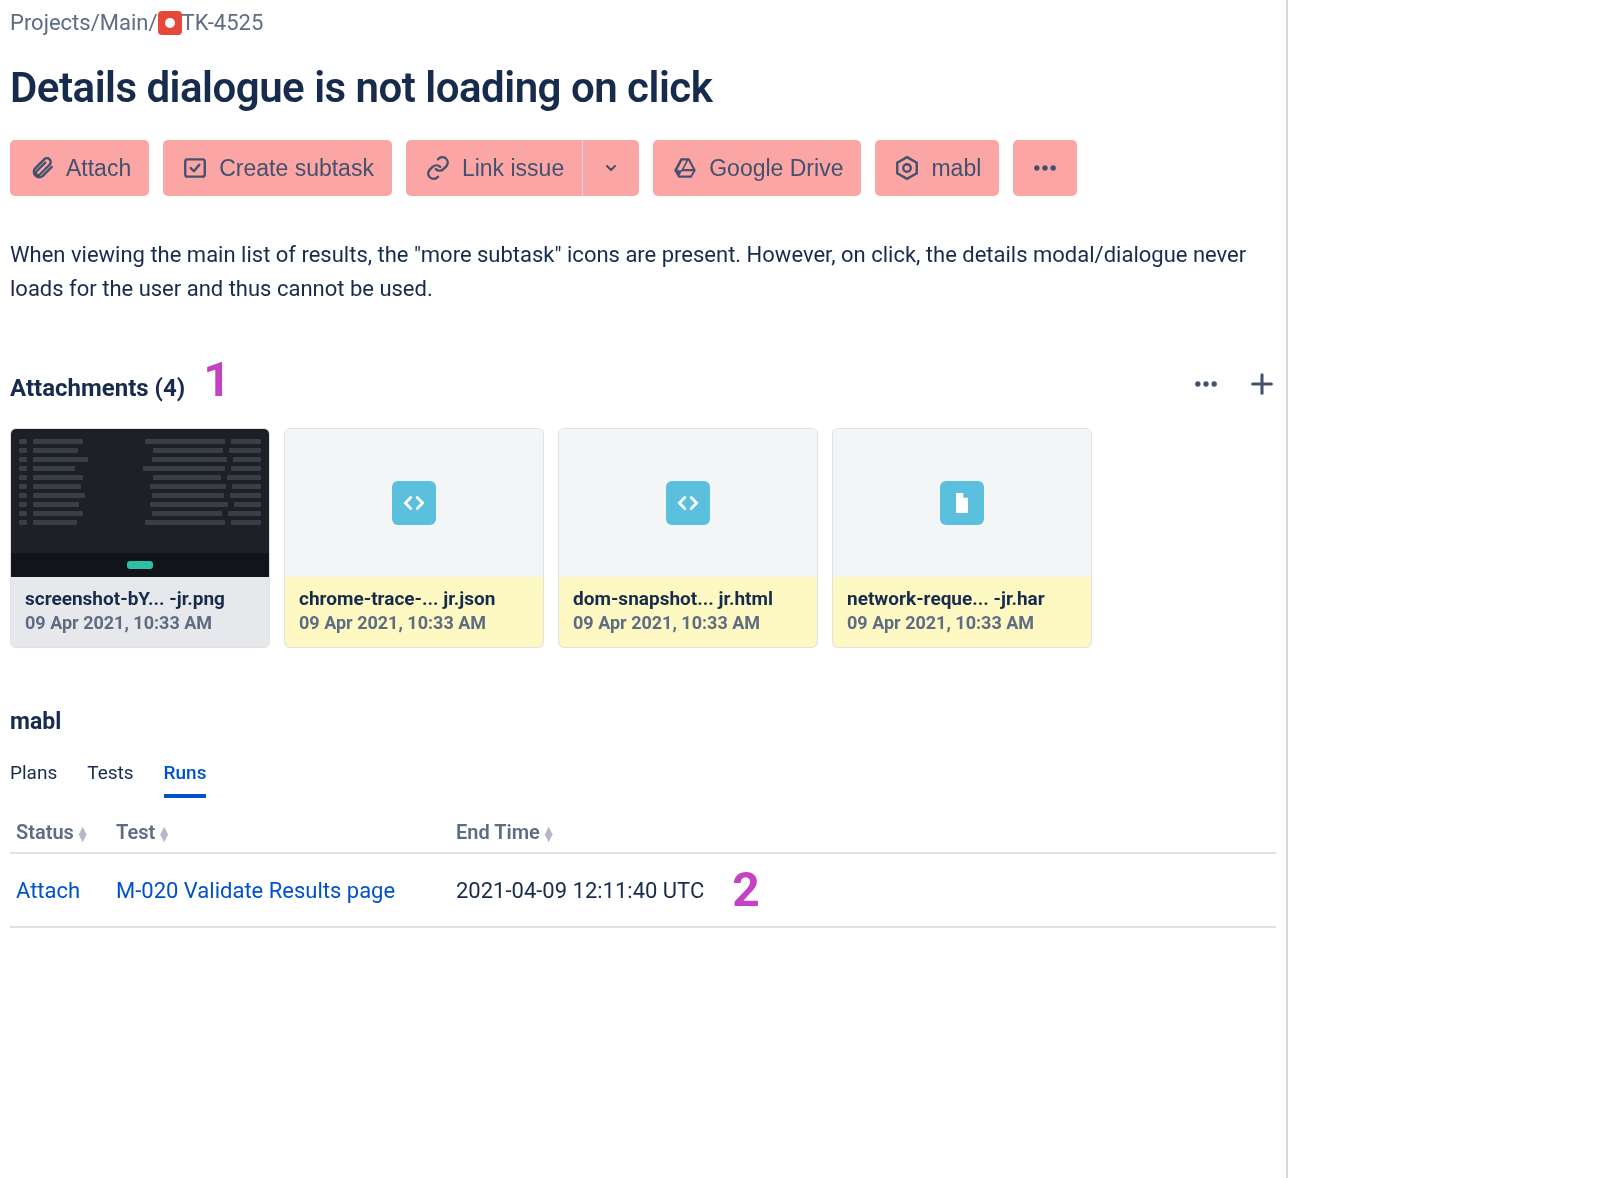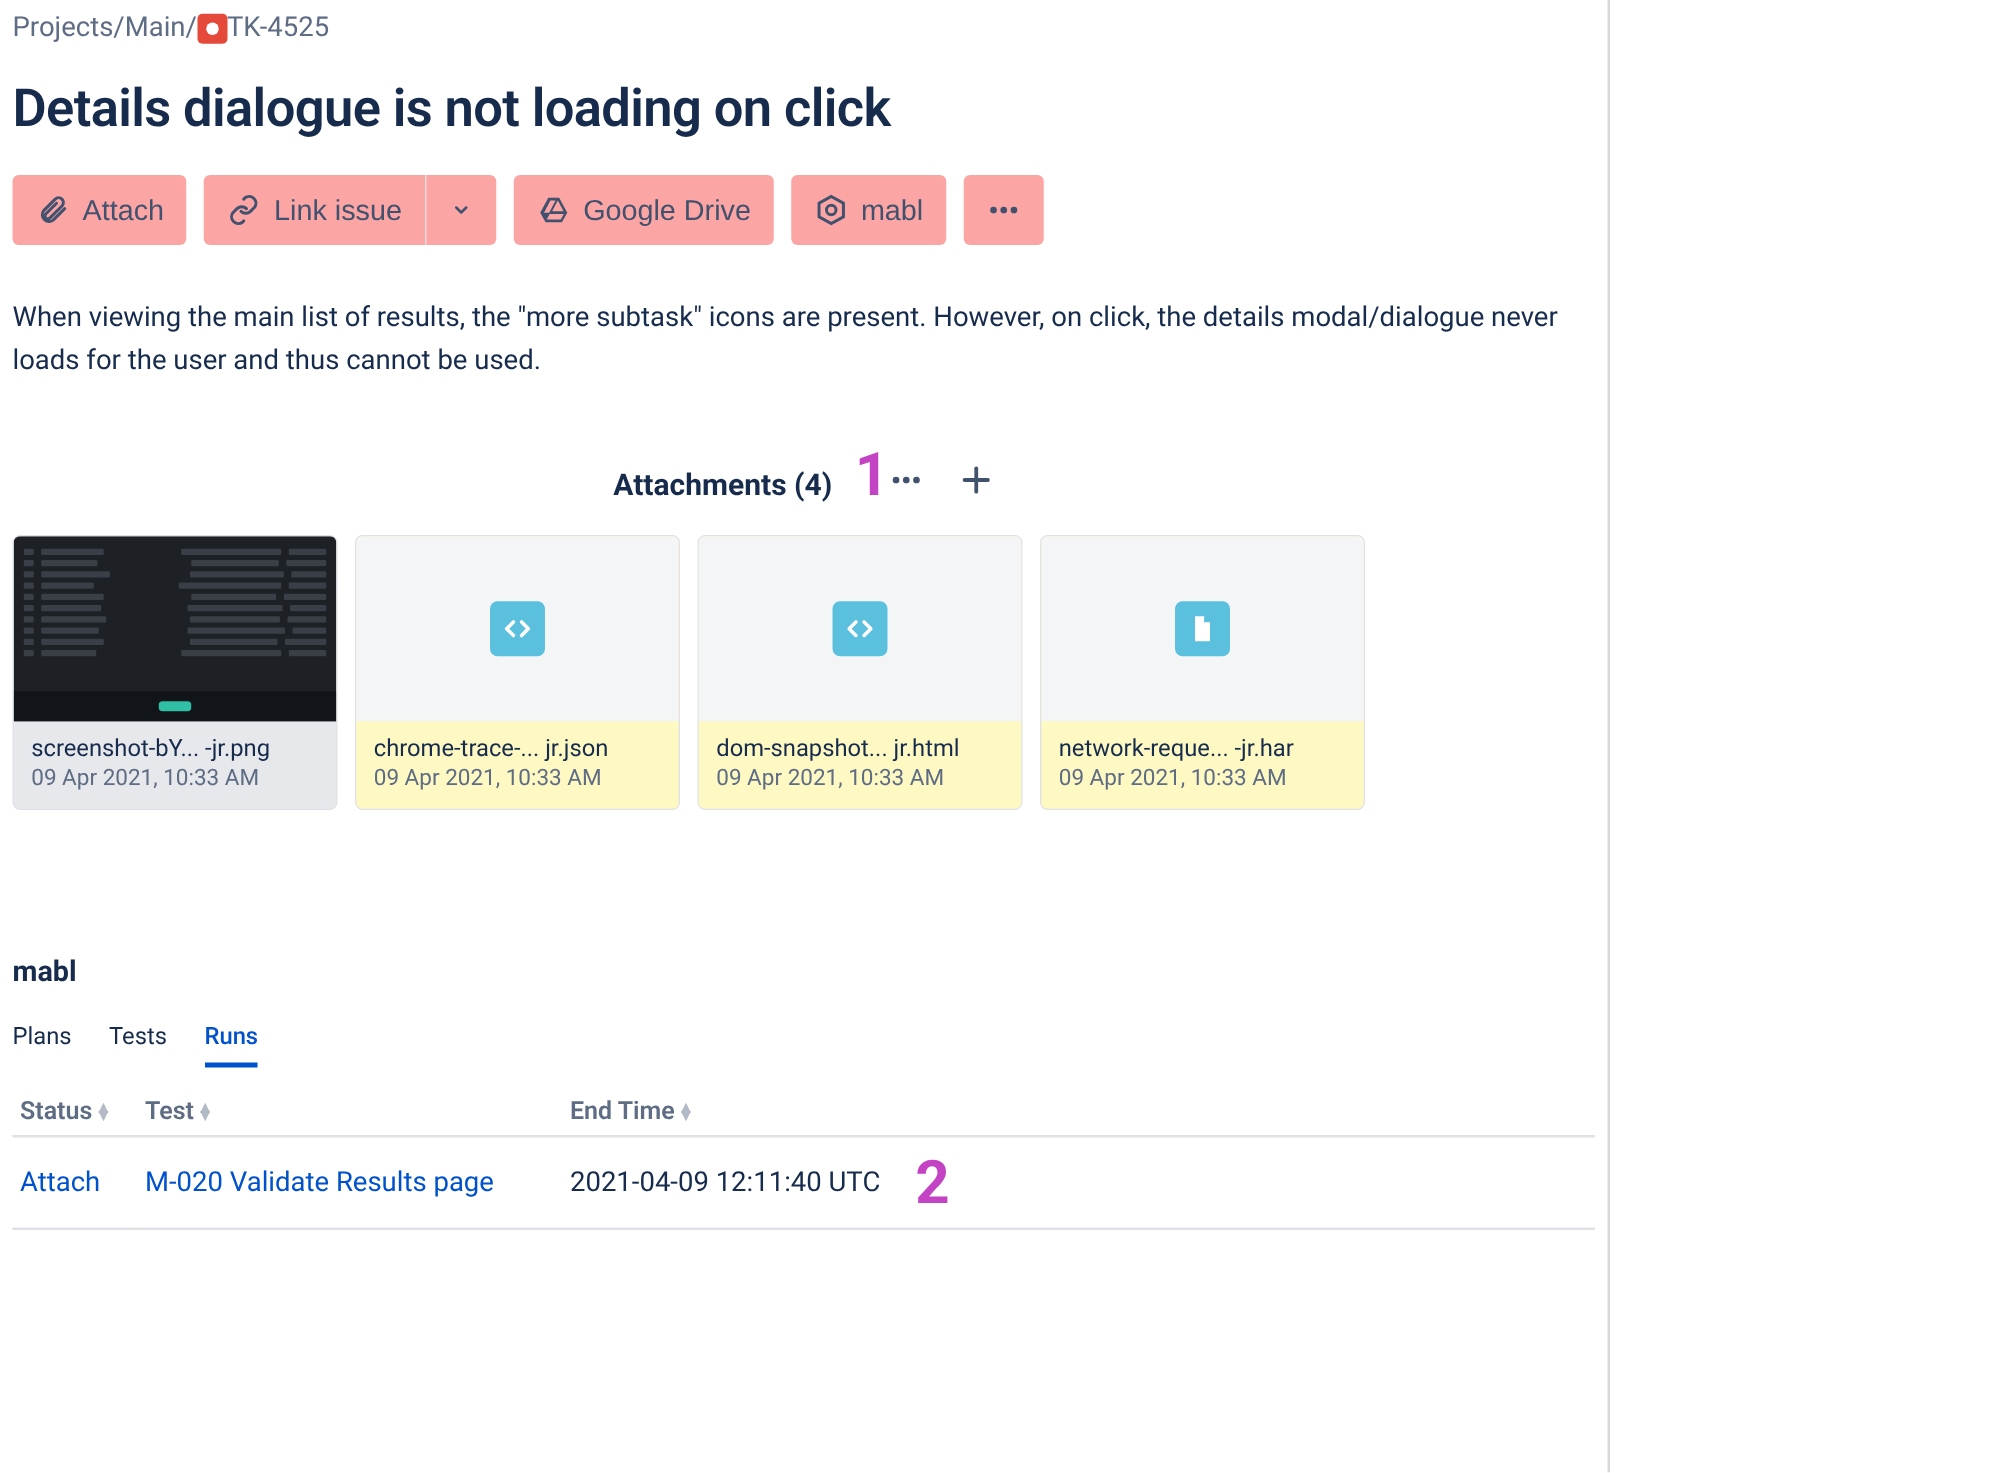--- a/index.html
+++ b/index.html
@@ -78,28 +78,28 @@
   }
   .description-text {
     font-size: 22px;
     color: #172B4D;
     line-height: 1.55;
     margin-bottom: 60px;
   }
   .attachments-header {
     display: flex;
     align-items: center;
-    justify-content: center;
+    justify-content: space-between;
     margin-bottom: 26px;
   }
   .attachments-title-wrap { display:flex; align-items: baseline; gap: 18px; }
   .attachments-title { font-size: 24px; font-weight: 700; }
   .callout { font-size: 48px; font-weight: 700; color: #c442c4; line-height: 0.6; }
   .attachments-actions { display: flex; gap: 28px; align-items: center; color: #42526E; }
-  .att-grid { display: flex; gap: 14px; margin-bottom: 116px; }
+  .att-grid { display: flex; gap: 14px; margin-bottom: 60px; font-weight: bold; }
   .att-card {
     width: 260px;
     border: 1px solid #dfe1e6;
     border-radius: 6px;
     overflow: hidden;
     background: #fef9c3;
   }
   .att-card.sel { background: #e6e8ec; }
   .att-thumb {
     height: 148px;
@@ -174,20 +174,29 @@
   <h1 class="title">Details dialogue is not loading on click</h1>
 
   <div class="toolbar">
     <button class="btn">
       <span class="icon">
         <svg width="26" height="26" viewBox="0 0 24 24" fill="none" stroke="#42526E" stroke-width="2.2" stroke-linecap="round" stroke-linejoin="round">
             <path d="M21 11l-8.5 8.5a5 5 0 0 1-7-7L14 4a3.5 3.5 0 0 1 5 5l-9 9a2 2 0 0 1-3-3l8-8"></path>
           </svg>
       </span>
       <span>Attach</span>
+    </button>
+    <button class="btn">
+      <span class="icon">
+        <svg width="26" height="26" viewBox="0 0 24 24" fill="none" stroke="#42526E" stroke-width="2.2" stroke-linecap="round" stroke-linejoin="round">
+            <rect x="3" y="4" width="18" height="16" rx="2"></rect>
+            <path d="M8 12l3 3 5-6"></path>
+          </svg>
+      </span>
+      <span>Create subtask</span>
     </button>
     <div class="btn-group">
       <button class="btn">
         <span class="icon">
           <svg width="26" height="26" viewBox="0 0 24 24" fill="none" stroke="#42526E" stroke-width="2.2" stroke-linecap="round" stroke-linejoin="round">
               <path d="M10 13a5 5 0 0 0 7 0l3-3a5 5 0 0 0-7-7l-1 1"></path>
               <path d="M14 11a5 5 0 0 0-7 0l-3 3a5 5 0 0 0 7 7l1-1"></path>
             </svg>
         </span>
         <span>Link issue</span>

